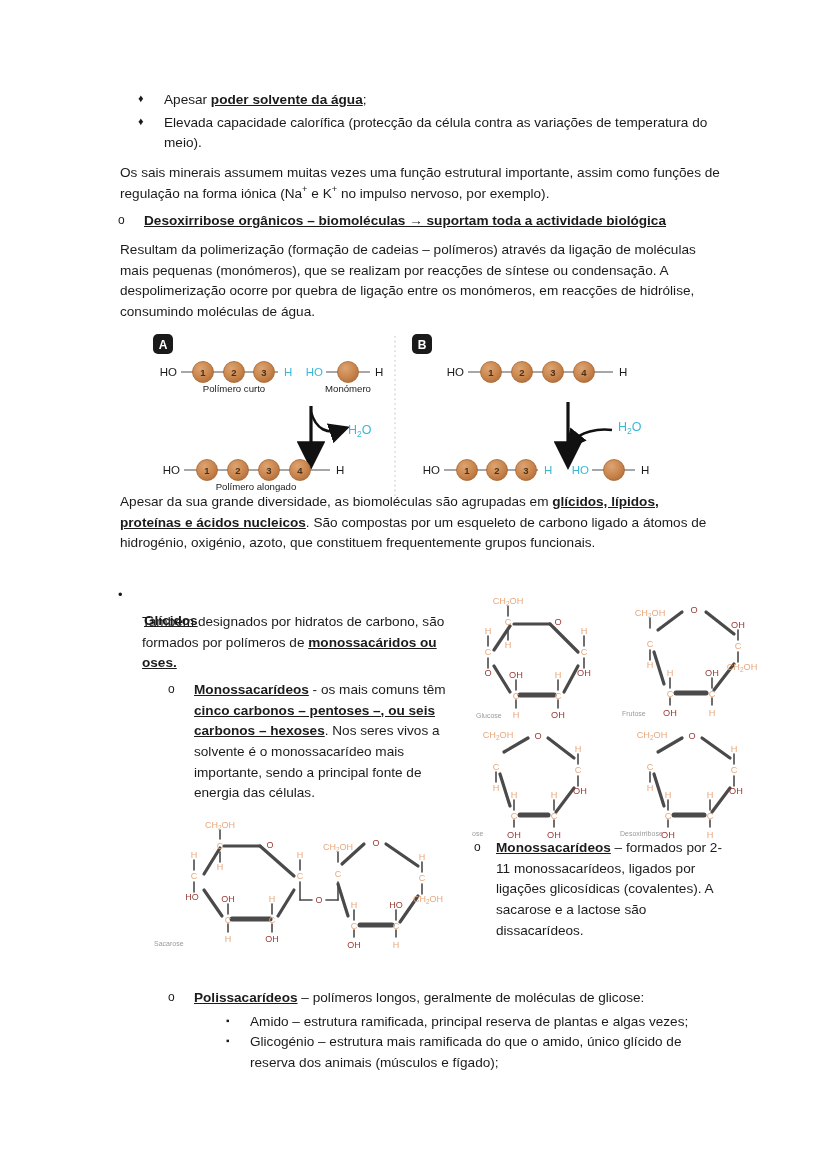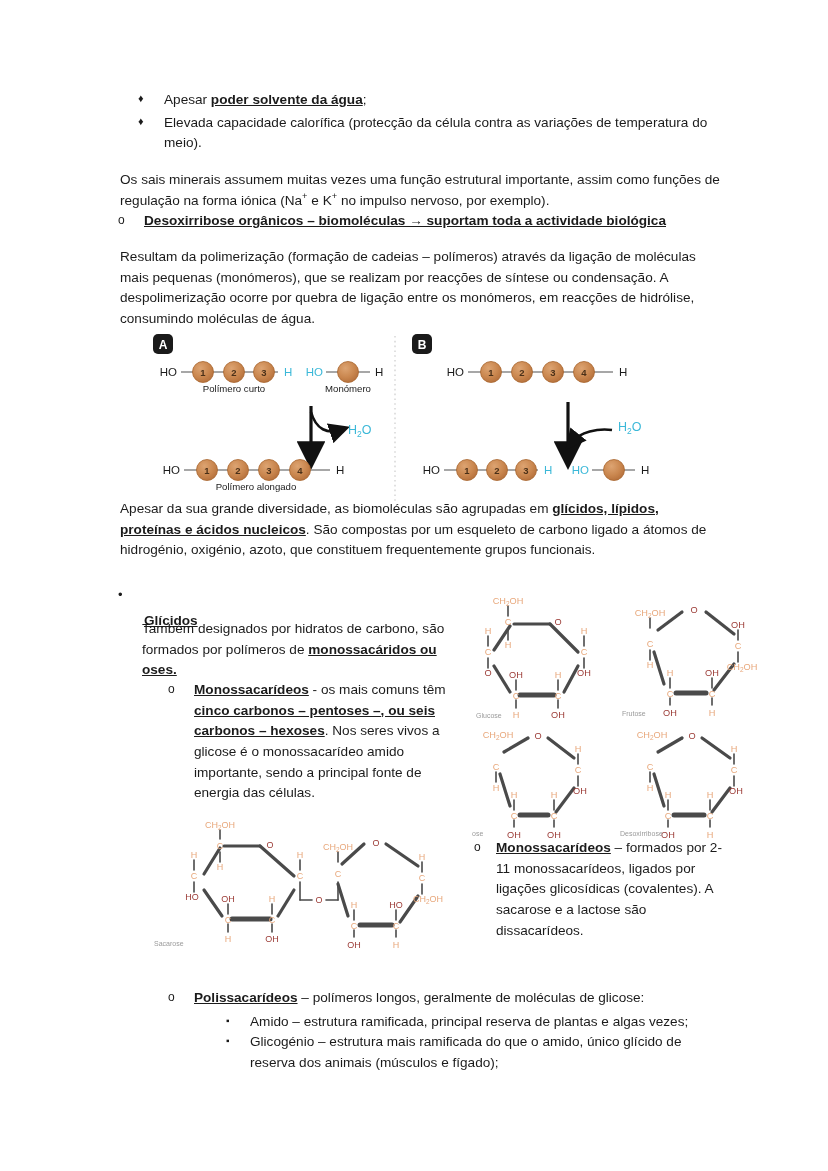--- a/index.html
+++ b/index.html
@@ -18,21 +18,21 @@
     height: 1171px;
     background: #ffffff;
     overflow: hidden;
     box-sizing: border-box;
   }
 
   
   .tbox { position: absolute; box-sizing: border-box; }
 
   p.para {
-    margin: 7px 0 0 0;
+    margin: 0 0 0 0;
     font-size: 13.6px;
     line-height: 1.52;
     color: #1b1b1b;
     text-align: left;
   }
   .b { font-weight: bold; text-decoration: underline; }
   .u { text-decoration: underline; margin-top: 25px; }
 
   
   .bullet-row {
@@ -231,21 +231,21 @@
     </div>
   </div>
 
   <div class="tbox" style="left:142px; top:612px; width:310px;">
     <p class="para"><span>Também designados por hidratos de carbono, são formados por polímeros de </span><span class="b">monossacáridos ou oses</span><span class="b">.</span></p>
   </div>
 
   <div class="tbox" style="left:168px; top:680px; width:290px;">
     <div class="bullet-row">
       <span class="bullet-mark circle">o</span>
-      <span class="bullet-text"><span class="b">Monossacarídeos</span><span> - os mais comuns têm </span><span class="b">cinco carbonos – pentoses –, ou seis carbonos – hexoses</span><span>. Nos seres vivos a glicose é o monossacarídeo amido importante, sendo a principal fonte de energia das células.</span></span>
+      <span class="bullet-text"><span class="b">Monossacarídeos</span><span> - os mais comuns têm </span><span class="b">cinco carbonos – pentoses –, ou seis carbonos – hexoses</span><span>. Nos seres vivos a solvente é o monossacarídeo mais importante, sendo a principal fonte de energia das células.</span></span>
     </div>
   </div>
 
   <div class="sugarfig" style="left:472px; top:592px; width:152px; height:132px;">
     <svg width="152" height="132" viewBox="0 0 152 132" xmlns="http://www.w3.org/2000/svg">
       <g stroke="#4a4a4a" fill="none" stroke-linecap="round">
 
         <line x1="42" y1="32" x2="78" y2="32" stroke-width="3.2"></line>
         <line x1="78" y1="32" x2="106" y2="60" stroke-width="3.2"></line>
         <line x1="106" y1="74" x2="92" y2="100" stroke-width="3.2"></line>

